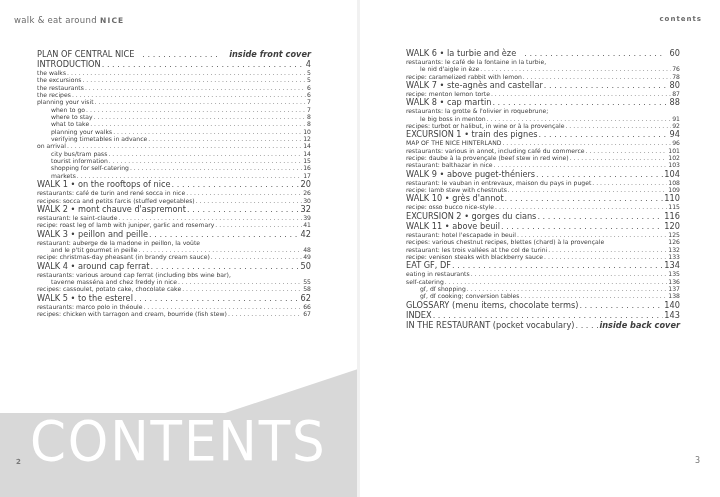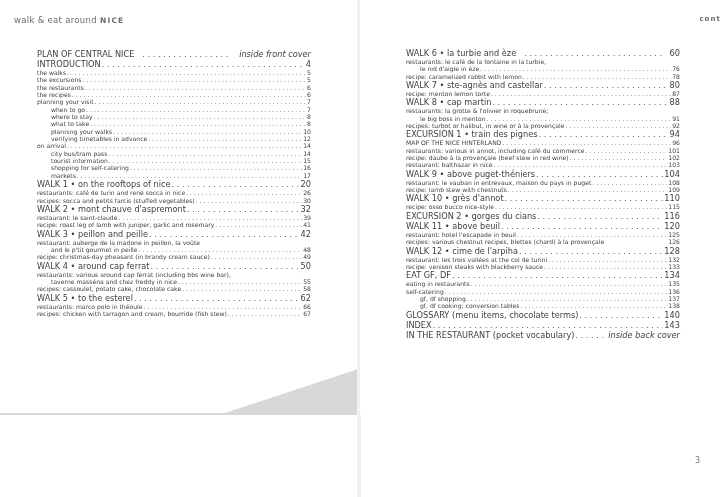--- a/index.html
+++ b/index.html
@@ -1,17 +1,17 @@
 <!DOCTYPE html>
 <html><head>
 <meta charset="utf-8">
 <style>
   html,body{margin:0;padding:0;background:#ffffff;}
   body{width:720px;height:497px;position:relative;overflow:hidden;font-family:"DejaVu Sans",sans-serif;color:#3a3a3a;}
-  .page{position:absolute;top:0;height:415px;background:#fff;overflow:hidden;padding-left:40px;}
+  .page{position:absolute;top:0;height:497px;background:#fff;overflow:hidden;}
   .page.left{left:0;width:358px;}
   .page.right{left:360px;width:360px;}
   .gutter{position:absolute;left:357px;top:0;width:4px;height:497px;background:#f1f1f1;}
   .gray-shape{position:absolute;left:0;top:0;width:358px;height:497px;}
   .running{position:absolute;top:15px;font-size:8.5px;color:#6a6a6a;letter-spacing:0.3px;}
   .running.left{left:14px;}
   .running.left b{font-weight:bold;font-size:7.5px;letter-spacing:1.2px;}
   .running.right{right:18px;font-weight:bold;font-size:7px;letter-spacing:1px;}
   .toc{position:absolute;font-size:6.1px;line-height:7.35px;color:#3f3f3f;}
   .toc.left{left:37px;top:49px;width:274px;}
@@ -20,21 +20,21 @@
   .row .t{flex:0 0 auto;}
   .row .d{flex:1 1 auto;overflow:hidden;margin:0 1px;color:#555;letter-spacing:0.8px;}
   .row .d::before{content:". . . . . . . . . . . . . . . . . . . . . . . . . . . . . . . . . . . . . . . . . . . . . . . . . . . . . . . . . . . . . . . . . . . . . . . . . . . . . . . . . . . . . . . . . . . . . . . . . . .";letter-spacing:0;}
   .row .p{flex:0 0 auto;}
   .row.head{font-size:8.2px;line-height:10px;}
   .row.head.first{margin-top:0;gap:7px;}
   .row.ind{padding-left:14px;}
   .row.cont{padding-left:14px;}
   .row.nodots .d::before{content:"";}
   .plain{white-space:nowrap;}
-  .it{font-style:italic;}
+  .it{font-style:italic;font-weight:bold;}
   .big-title{position:absolute;left:30px;top:408px;font-size:56px;color:#ffffff;letter-spacing:2px;font-weight:normal;font-family:"DejaVu Sans",sans-serif;transform:scaleX(0.92);transform-origin:left top;}
   .folio{position:absolute;font-size:7px;color:#777;font-weight:bold;}
   .folio.left{left:16px;top:458px;}
   .folio.right{left:695px;top:456px;font-weight:normal;font-size:8px;}
 </style>
 </head>
 <body>
 
 <div class="page left">
   <svg class="gray-shape" viewBox="0 0 358 497" preserveAspectRatio="none">
@@ -321,25 +321,20 @@
       <div class="row">
         <span class="t">restaurant: hotel l'escapade in beuil</span>
         <span class="d"></span>
         <span class="p">125</span>
       </div>
       <div class="row nodots">
         <span class="t">recipes: various chestnut recipes, blettes (chard) à la provençale</span>
         <span class="d"></span>
         <span class="p">126</span>
       </div>
-      <div class="row head">
-        <span class="t">WALK 12 • cime de l'arpiha</span>
-        <span class="d"></span>
-        <span class="p">128</span>
-      </div>
       <div class="row">
         <span class="t">restaurant: les trois vallées at the col de turini</span>
         <span class="d"></span>
         <span class="p">132</span>
       </div>
       <div class="row">
         <span class="t">recipe: venison steaks with blackberry sauce</span>
         <span class="d"></span>
         <span class="p">133</span>
       </div>

